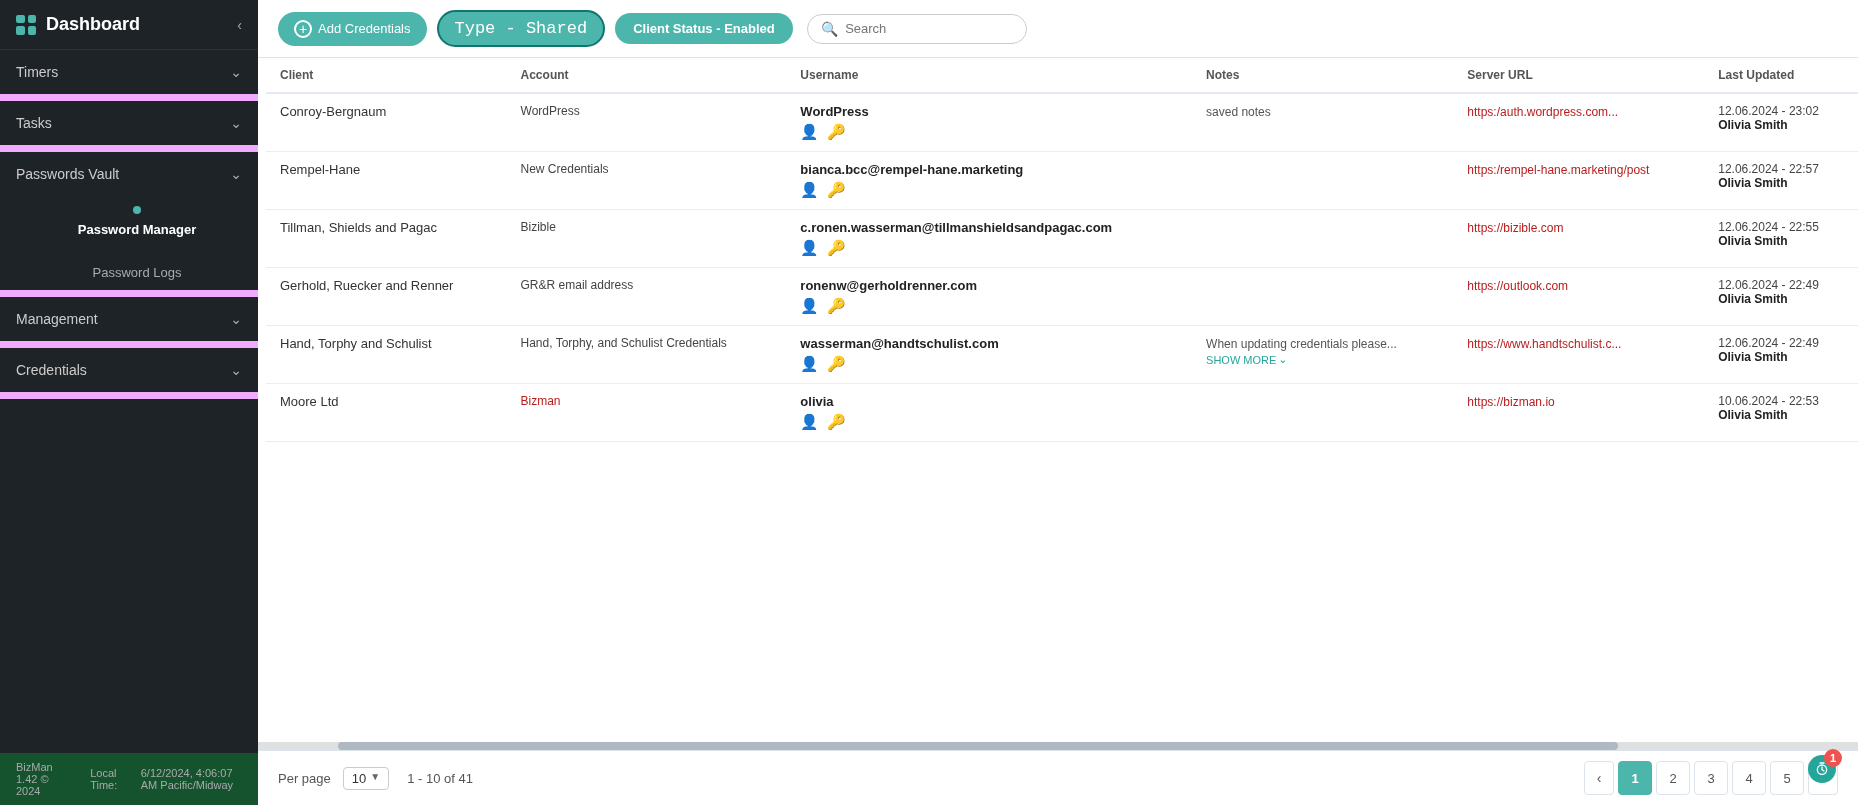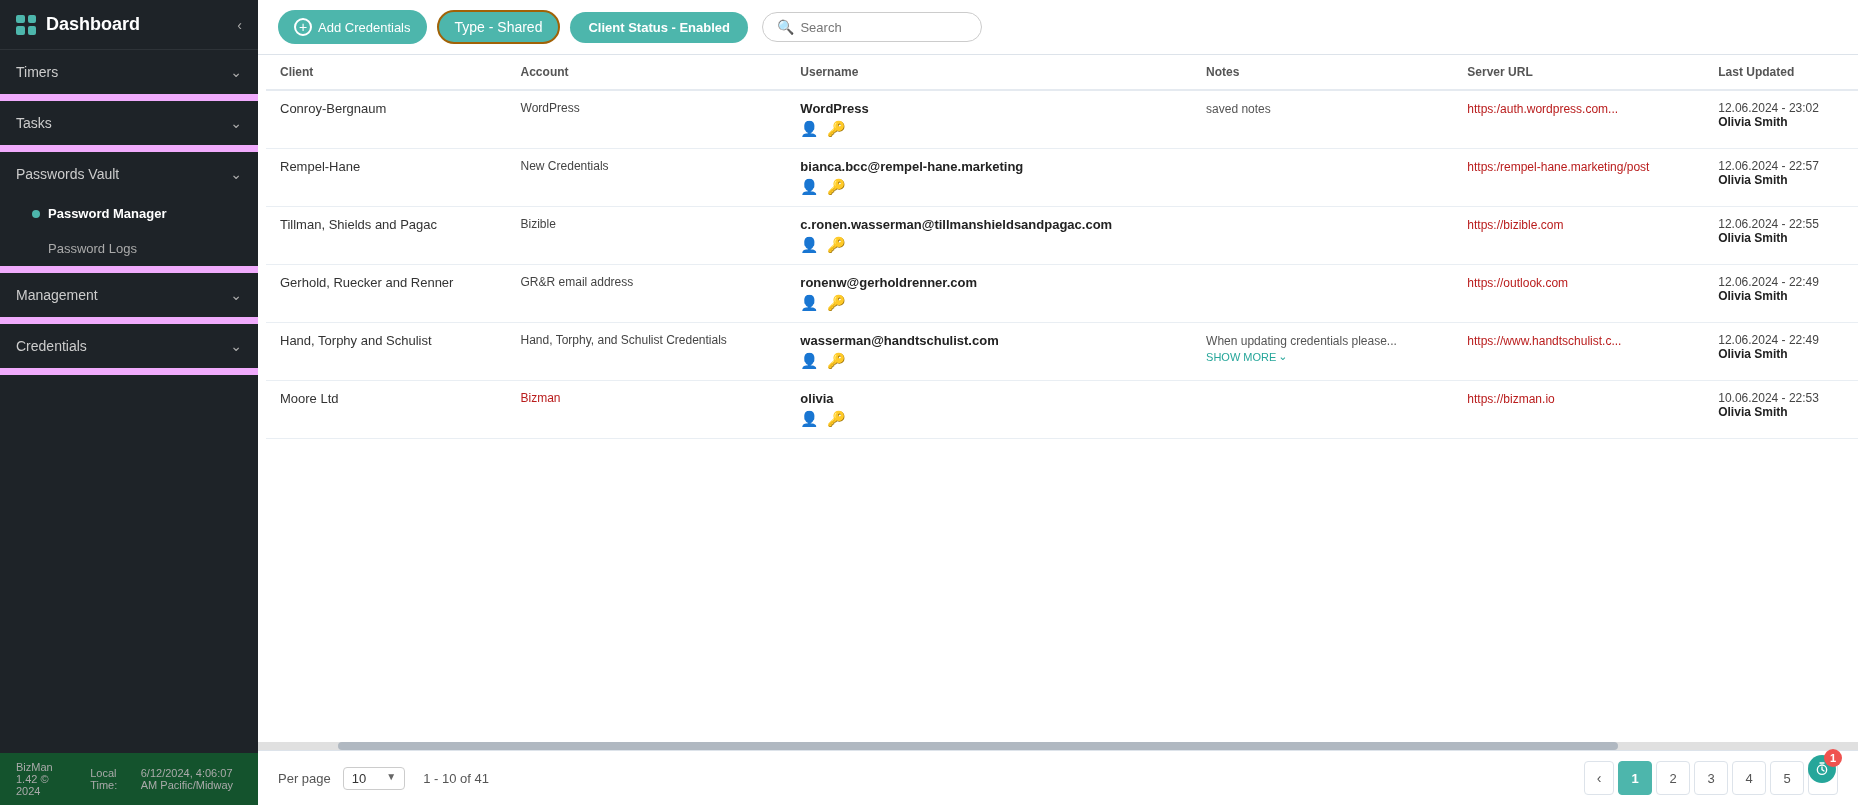--- a/index.html
+++ b/index.html
@@ -9,32 +9,32 @@
     .sidebar { width: 258px; background: #1e2328; color: #ccc; display: flex; flex-direction: column; height: 100%; flex-shrink: 0; }
     .sidebar-header { display: flex; align-items: center; justify-content: space-between; padding: 14px 16px; border-bottom: 1px solid #2e3338; }
     .sidebar-title { color: #fff; font-size: 18px; font-weight: 700; display: flex; align-items: center; gap: 10px; }
     .sidebar-title .grid-icon { display: grid; grid-template-columns: 1fr 1fr; gap: 3px; width: 20px; height: 20px; }
     .sidebar-title .grid-icon span { background: #4db6ac; border-radius: 2px; display: block; }
     .chevron-icon { color: #aaa; font-size: 14px; cursor: pointer; }
 
     .sidebar-section { border-bottom: 7px solid #f0abfc; }
     .sidebar-section-header { display: flex; align-items: center; justify-content: space-between; padding: 14px 16px; cursor: pointer; color: #ccc; font-size: 14px; }
 
-    .sidebar-sub-item { padding: 10px 16px 10px 32px; cursor: pointer; color: #aaa; font-size: 13px; display: flex; align-items: center; gap: 8px; }
+    .sidebar-sub-item { padding: 10px 16px 10px 32px; cursor: pointer; color: #aaa; font-size: 13px; display: flex; align-items: center; gap: 8px; flex-direction: column; }
     .sidebar-sub-item.active { color: #fff; font-weight: 600; }
     .sidebar-sub-item .dot { width: 8px; height: 8px; border-radius: 50%; background: #4db6ac; }
 
     
     .main { flex: 1; display: flex; flex-direction: column; overflow: hidden; }
 
     
     .toolbar { background: #fff; padding: 10px 20px; display: flex; align-items: center; gap: 10px; border-bottom: 1px solid #dde3ea; flex-shrink: 0; }
     .btn-add { background: #4db6ac; color: #fff; border: none; border-radius: 20px; padding: 8px 16px; font-size: 13px; cursor: pointer; display: flex; align-items: center; gap: 6px; font-weight: 500; }
     .btn-add .plus-circle { width: 18px; height: 18px; border: 2px solid #fff; border-radius: 50%; display: flex; align-items: center; justify-content: center; font-size: 14px; line-height: 1; }
-    .btn-filter { border: 2px solid #a16207; color: #4db6ac; background: transparent; border-radius: 20px; padding: 7px 16px; font-size: 14px; cursor: pointer; font-weight: 500; }
+    .btn-filter { border: 2px solid #0f766e; color: #4db6ac; background: transparent; border-radius: 20px; padding: 7px 16px; font-size: 17px; cursor: pointer; font-weight: 500; font-family: Liberation Mono, monospace; }
     .btn-filter.active { background: #4db6ac; color: #fff; }
     .btn-status { background: #4db6ac; color: #fff; border: none; border-radius: 20px; padding: 8px 18px; font-size: 13px; cursor: pointer; font-weight: 600; }
     .search-wrap { margin-left: 4px; display: flex; align-items: center; background: #fff; border: 1.5px solid #ccc; border-radius: 20px; padding: 6px 14px; gap: 6px; min-width: 220px; }
     .search-wrap input { border: none; outline: none; font-size: 13px; color: #555; width: 160px; background: transparent; }
     .search-icon { color: #888; font-size: 14px; }
 
     
     .table-wrap { flex: 1; overflow: auto; background: #fff; margin: 0; position: relative; padding-left: 8px; }
     table { width: 100%; border-collapse: collapse; min-width: 900px; }
     thead th { padding: 10px 14px; text-align: left; font-size: 12px; font-weight: 600; color: #555; border-bottom: 2px solid #e5eaf0; background: #fff; position: sticky; top: 0; z-index: 2; }
@@ -49,21 +49,21 @@
     .notes-text { font-size: 12px; color: #555; }
     .show-more { color: #26a69a; font-size: 11px; cursor: pointer; display: flex; align-items: center; gap: 2px; margin-top: 2px; }
 
     
     .h-scroll-bar { height: 8px; background: #e0e0e0; flex-shrink: 0; position: relative; }
     .h-scroll-thumb { height: 8px; background: #b0b8c1; border-radius: 4px; position: absolute; left: 5%; width: 80%; }
 
     
     .pagination-bar { background: #fff; border-top: 1px solid #dde3ea; padding: 10px 20px; display: flex; align-items: center; gap: 12px; flex-shrink: 0; }
     .per-page-label { font-size: 13px; color: #555; }
-    .per-page-select { display: flex; border: 1px solid #ccc; border-radius: 4px; padding: 3px 8px; gap: 20px; cursor: pointer; background: #fff; font-size: 13px; color: #333; }
+    .per-page-select { display: flex; border: 1px solid #ccc; border-radius: 4px; padding: 3px 8px; gap: 4px; cursor: pointer; background: #fff; font-size: 13px; color: #333; }
     .per-page-select .chevron-down { font-size: 10px; color: #666; }
     .page-count { font-size: 13px; color: #555; margin-left: 6px; }
     .pagination-btns { margin-left: auto; display: flex; align-items: center; gap: 4px; }
     .page-btn { width: 34px; height: 34px; border: 1px solid #dde3ea; border-radius: 4px; background: #fff; cursor: pointer; font-size: 13px; color: #555; display: flex; align-items: center; justify-content: center; }
     .page-btn.active { background: #4db6ac; color: #fff; border-color: #4db6ac; font-weight: 700; }
     .page-btn-nav { width: 30px; height: 34px; border: 1px solid #dde3ea; border-radius: 4px; background: #fff; cursor: pointer; font-size: 14px; color: #555; display: flex; align-items: center; justify-content: center; }
 
     
     .bottom-bar { background: #14532d; color: #aaa; font-size: 11px; padding: 8px 16px; flex-shrink: 0; display: flex; align-items: center; gap: 20px; }
     .notif-icon { background: #26a69a; width: 28px; height: 28px; border-radius: 50%; display: flex; align-items: center; justify-content: center; }

